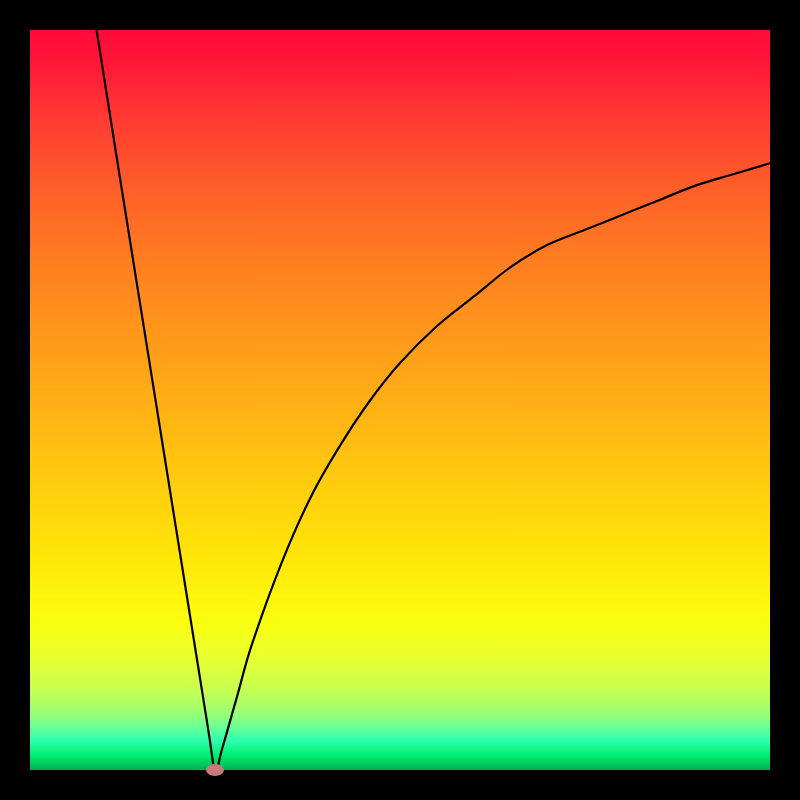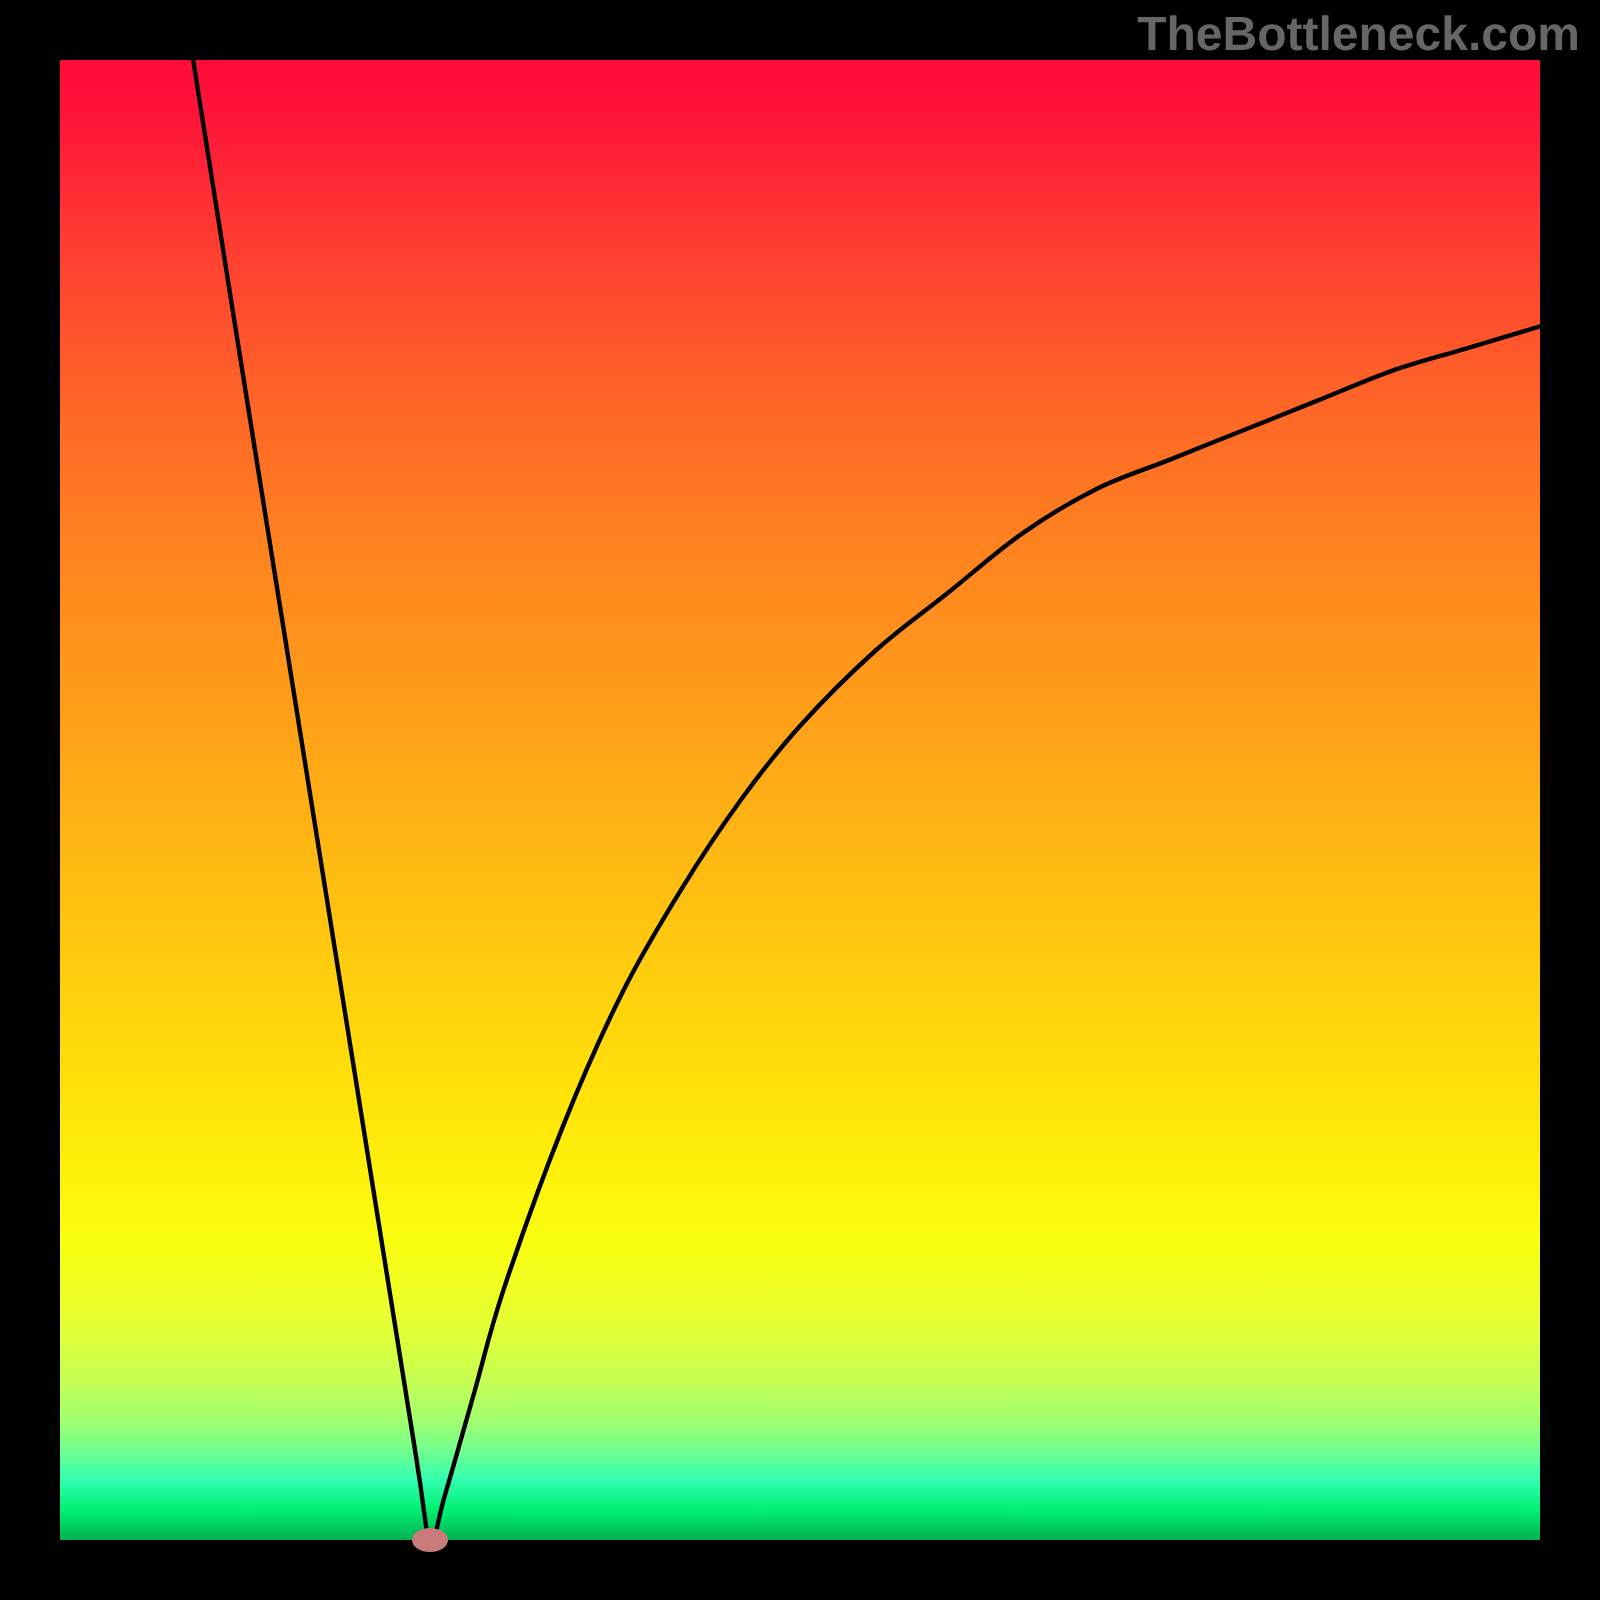--- a/index.html
+++ b/index.html
@@ -63,21 +63,20 @@
     height: 12px;
     border-radius: 50%;
     background: #c97a7a;
     transform: translate(-50%, -50%);
   }
 </style>
 </head>
 <body>
 
 <div class="outer">
-  <div class="watermark">TheBottleneck.com</div>
   <div class="plot">
     <div class="gradient"></div>
     <svg class="curve" viewBox="0 0 740 740" preserveAspectRatio="none">
       <path id="curve-path" d="M 66.60 0.00 C 70.30 23.43, 80.17 86.33, 88.80 140.60 C 97.43 194.87, 108.53 263.93, 118.40 325.60 C 128.27 387.27, 138.13 448.93, 148.00 510.60 C 157.87 572.27, 171.43 657.37, 177.60 695.60 C 183.77 733.83, 182.53 736.30, 185.00 740.00 C 187.47 743.70, 188.70 730.13, 192.40 717.80 C 196.10 705.47, 202.27 683.27, 207.20 666.00 C 212.13 648.73, 214.60 636.40, 222.00 614.20 C 229.40 592.00, 241.73 557.47, 251.60 532.80 C 261.47 508.13, 271.33 485.93, 281.20 466.20 C 291.07 446.47, 300.93 430.43, 310.80 414.40 C 320.67 398.37, 330.53 383.57, 340.40 370.00 C 350.27 356.43, 358.90 345.33, 370.00 333.00 C 381.10 320.67, 394.67 307.10, 407.00 296.00 C 419.33 284.90, 431.67 276.27, 444.00 266.40 C 456.33 256.53, 468.67 245.43, 481.00 236.80 C 493.33 228.17, 505.67 220.77, 518.00 214.60 C 530.33 208.43, 542.67 204.73, 555.00 199.80 C 567.33 194.87, 579.67 189.93, 592.00 185.00 C 604.33 180.07, 616.67 175.13, 629.00 170.20 C 641.33 165.27, 653.67 159.72, 666.00 155.40 C 678.33 151.08, 690.67 148.00, 703.00 144.30 C 715.33 140.60, 733.83 135.05, 740.00 133.20" stroke="#000" stroke-width="2.2" fill="none" stroke-linecap="round" stroke-linejoin="round"></path>
     </svg>
     <div class="marker" id="min-marker" style="left: 185px; top: 740px; background: rgb(201, 122, 122);"></div>
   </div>
 </div>
 
 </body></html>

